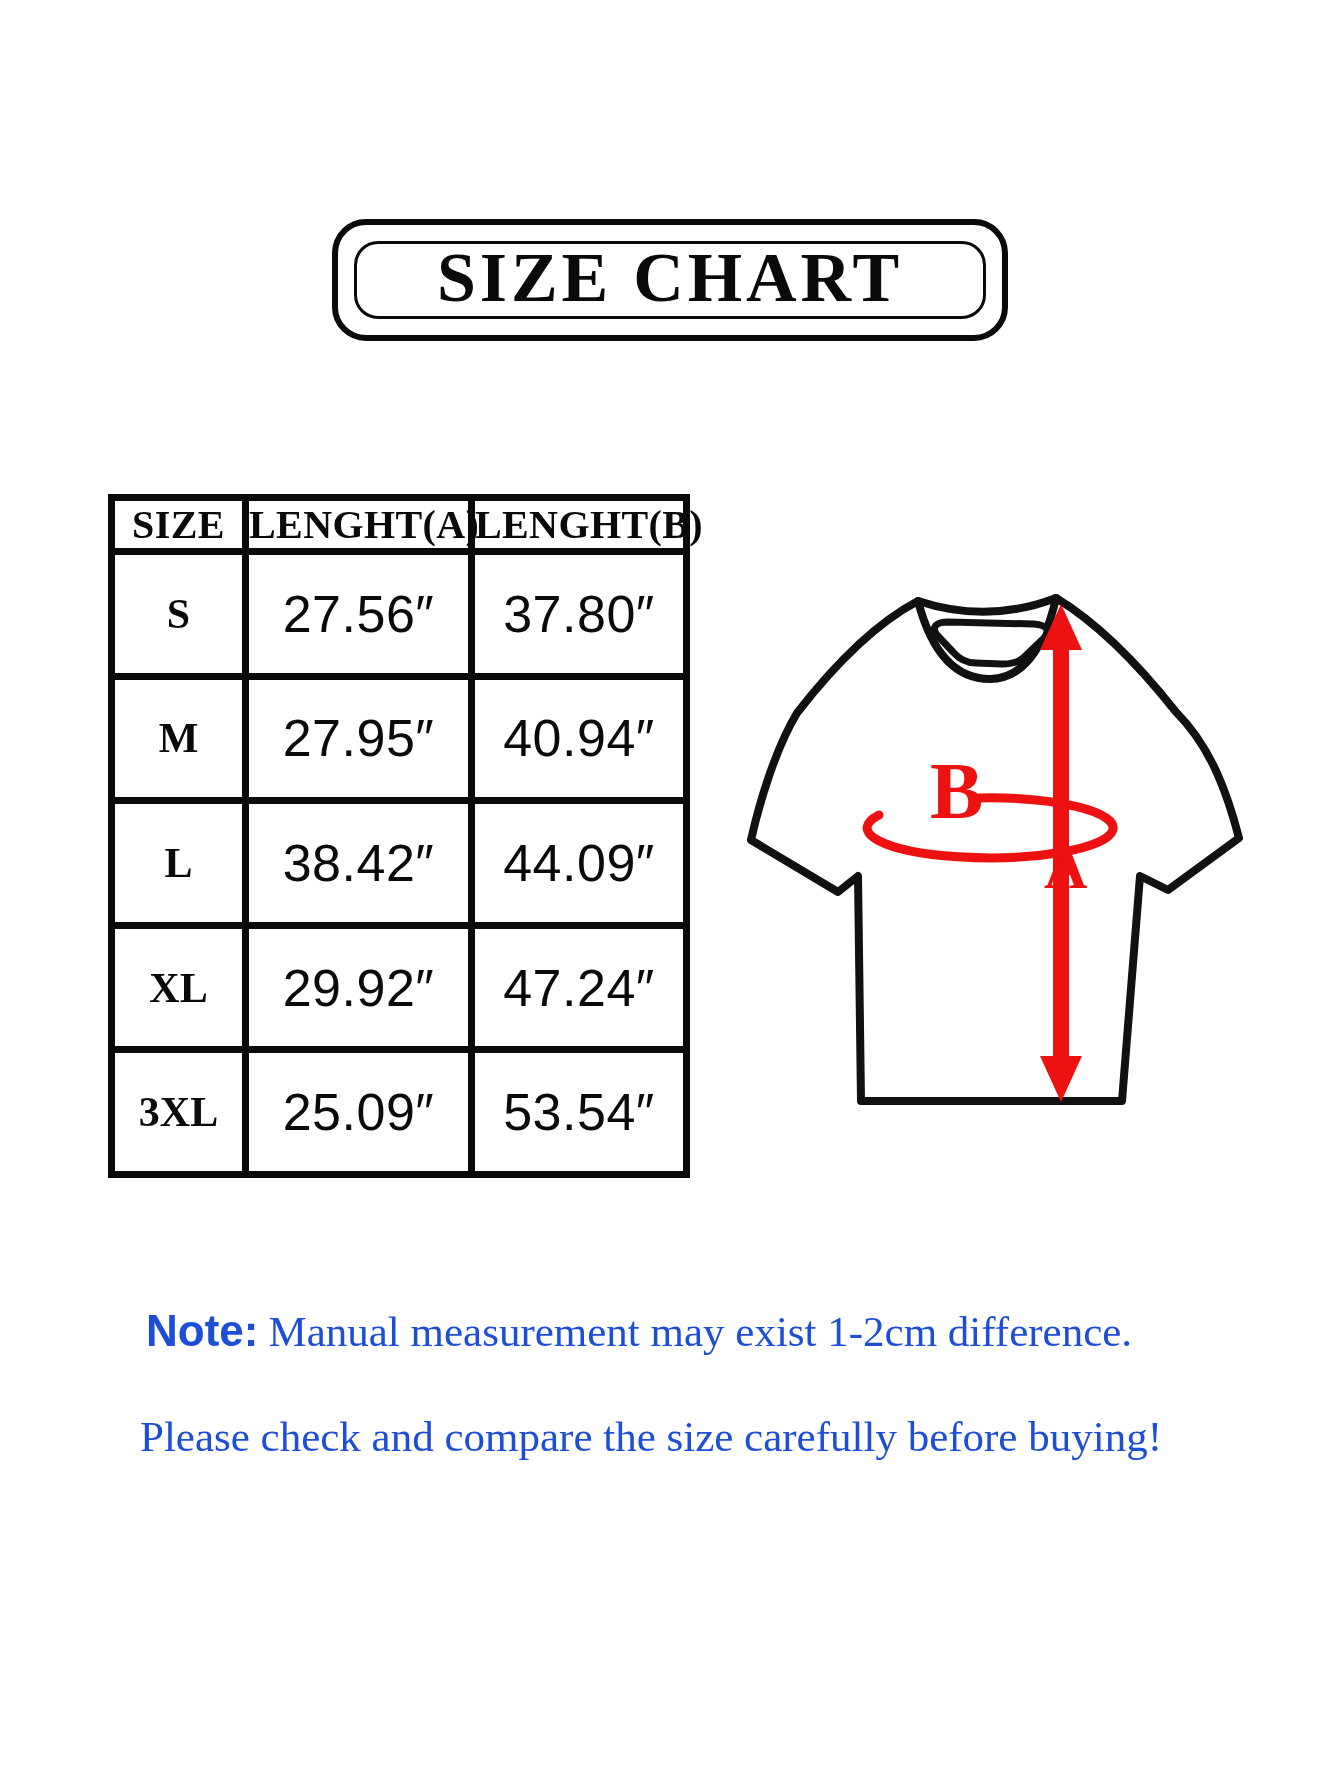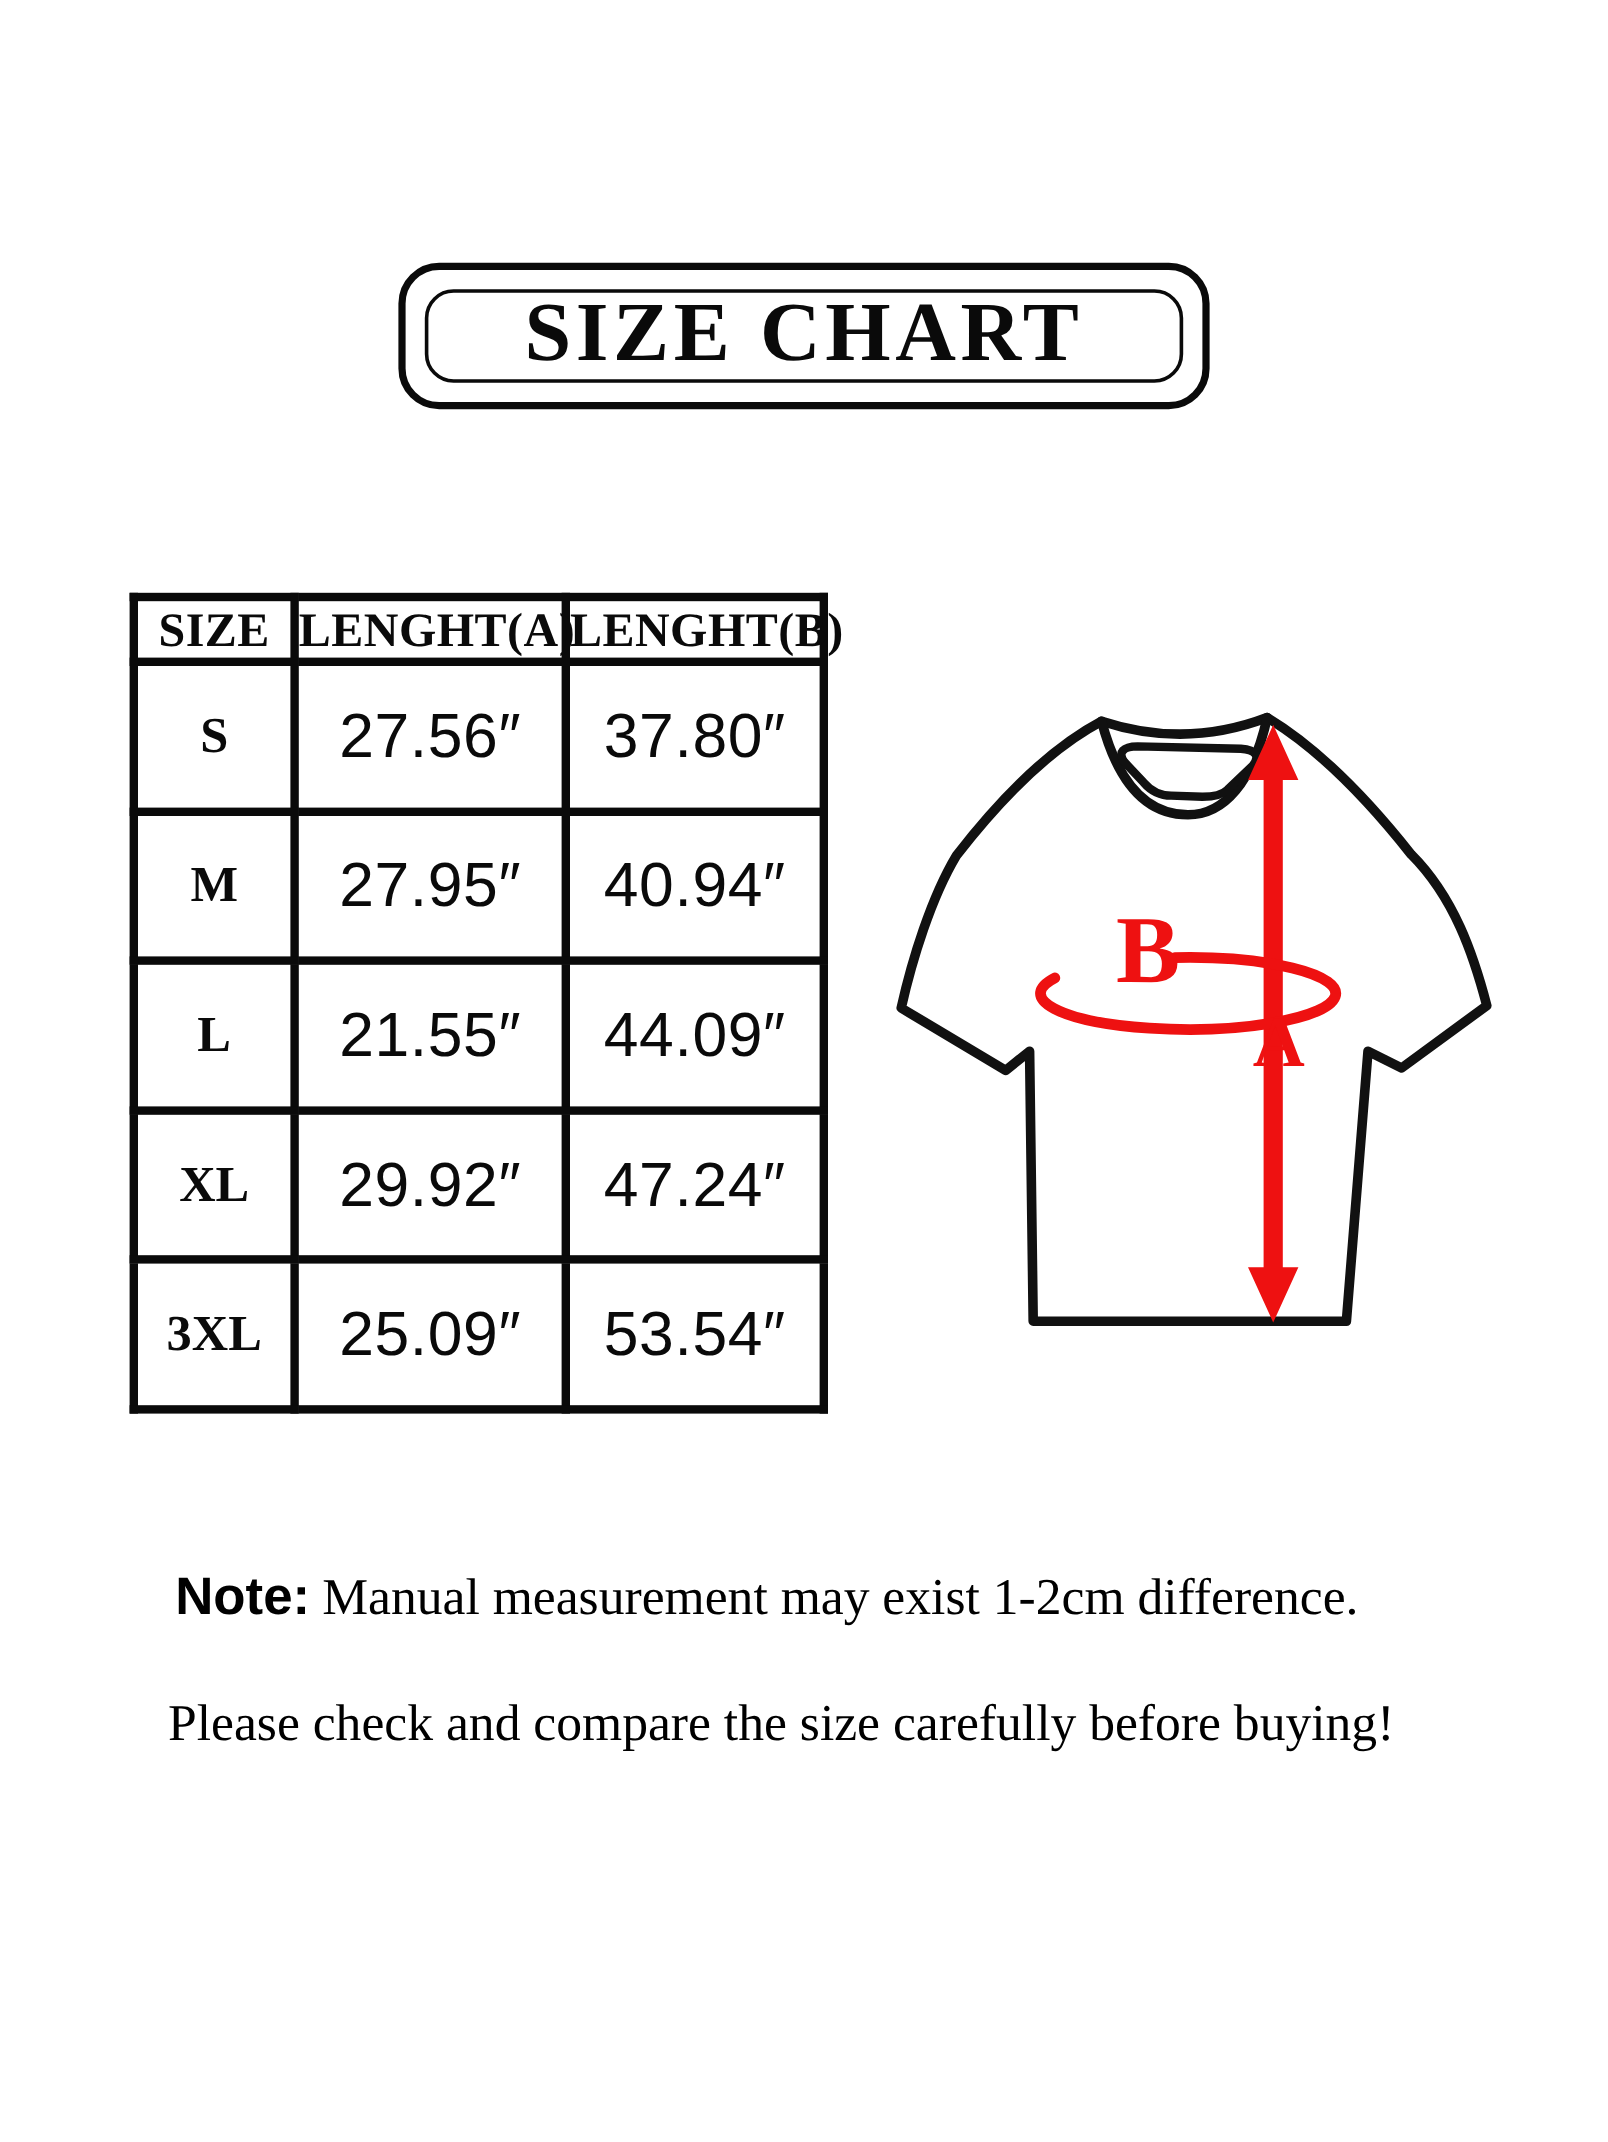--- a/index.html
+++ b/index.html
@@ -91,21 +91,21 @@
   }
   .letter-b { font-size: 80px; }
   .letter-a { font-size: 60px; }
 
   
   .note-line {
     position: absolute;
     font-family: "Liberation Serif", serif;
     font-size: 43px;
     white-space: nowrap;
-    color: #000000;
+    color: #1d4ed8;
   }
   .note-line-1 { left: 146px; top: 1306px; }
   .note-line-2 { left: 140px; top: 1412px; }
   .note-prefix {
     font-family: "Liberation Sans", sans-serif;
     font-weight: bold;
     font-size: 44px;
     margin-right: 10px;
   }
 </style>
@@ -139,21 +139,21 @@
         <td class="cell-num">27.56″</td>
         <td class="cell-num">37.80″</td>
       </tr>
       <tr>
         <td class="cell-size">M</td>
         <td class="cell-num">27.95″</td>
         <td class="cell-num">40.94″</td>
       </tr>
       <tr>
         <td class="cell-size">L</td>
-        <td class="cell-num">21.55″</td>
+        <td class="cell-num">38.42″</td>
         <td class="cell-num">44.09″</td>
       </tr>
       <tr>
         <td class="cell-size">XL</td>
         <td class="cell-num">29.92″</td>
         <td class="cell-num">47.24″</td>
       </tr>
       <tr>
         <td class="cell-size">3XL</td>
         <td class="cell-num">25.09″</td>

